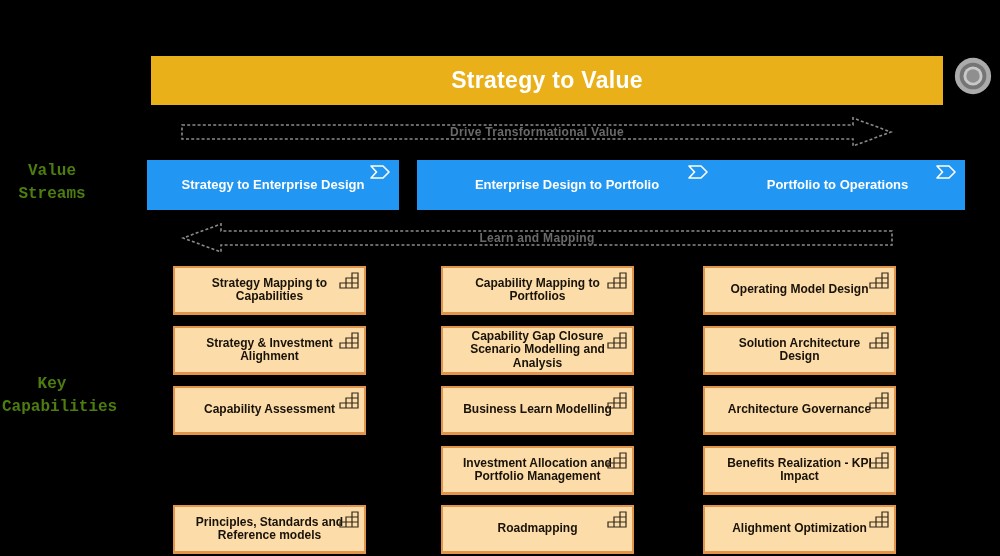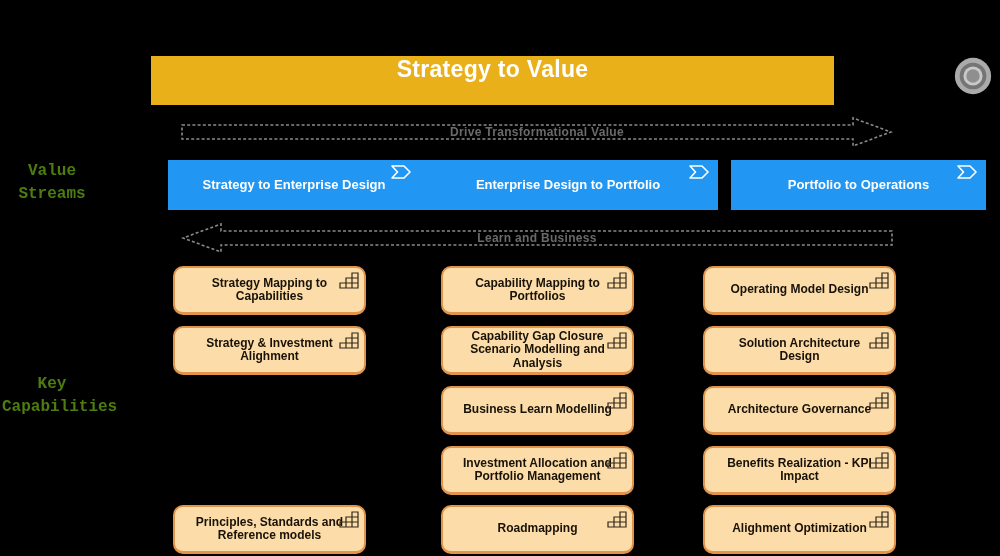--- a/index.html
+++ b/index.html
@@ -2,59 +2,58 @@
 <html><head>
 <meta charset="utf-8">
 <style>
   html,body{margin:0;padding:0;background:#000;}
   .stage{
     position:relative;width:1000px;height:556px;background:#000;overflow:hidden;
     font-family:"Liberation Sans","DejaVu Sans",sans-serif;
   }
   
   .banner{
-    position:absolute;left:151px;top:56px;width:683px;height:49px;
-    background:#E9B01A;display:flex;align-items:flex-start;justify-content:center;
+    position:absolute;left:151px;top:56px;width:792px;height:49px;
+    background:#E9B01A;display:flex;align-items:center;justify-content:center;
   }
   .banner .title{color:#fff;font-size:23px;font-weight:bold;letter-spacing:.3px;}
   
   .target{position:absolute;left:952px;top:55px;}
   
   .arrow-wrap{position:absolute;left:181px;width:712px;text-align:right;}
   .arrow-wrap.fwd{top:116px;height:32px;}
   .arrow-wrap.bwd{top:223px;height:30px;}
   .arrow-wrap svg{position:absolute;left:0;top:0;}
   .arrow-label{
     position:absolute;left:0;top:0;width:100%;height:100%;
     display:flex;align-items:center;justify-content:center;
     color:#6a6a6a;font-size:12px;font-weight:bold;letter-spacing:.3px;
   }
   
   .stream{
     position:absolute;top:160px;height:50px;background:#2196F3;
     display:flex;align-items:center;justify-content:center;text-align:center;
     color:#fff;font-size:13px;font-weight:bold;line-height:1.25;padding:0 30px;
     box-sizing:border-box;
-    margin-left:21px;
   }
   .stream .vs-icon{position:absolute;top:5px;right:9px;}
   .stream.s1{left:147px;width:252px;}
-  .stream.s2{left:397px;width:300px;}
+  .stream.s2{left:417px;width:300px;}
   .stream.s3{left:710px;width:255px;}
   
   .side-label{
     position:absolute;left:2px;width:100px;text-align:center;
     color:#4d7c0f;font-size:16px;font-weight:bold;line-height:1.45;font-family:Liberation Mono, monospace;
   }
   .side-label.vs{top:160px;}
   .side-label.kc{top:373px;}
   
   .cap{
     position:absolute;width:193px;height:49px;box-sizing:border-box;
-    background:#FCDCA8;border:2px solid #E1944A;border-bottom-width:3px;border-radius:10px;
+    background:#FCDCA8;border:2px solid #E1944A;border-bottom-width:3px;border-radius:0;
     display:flex;align-items:center;justify-content:center;text-align:center;
     color:#181208;font-size:12px;font-weight:bold;line-height:1.12;padding:2px 14px;
   }
   .cap .cap-icon{position:absolute;top:4px;right:5px;}
   .c1{left:173px;} .c2{left:441px;} .c3{left:703px;}
   .r1{top:266px;} .r2{top:326px;} .r3{top:386px;} .r4{top:446px;} .r5{top:505px;}
 </style>
 </head>
 <body>
 
@@ -102,38 +101,44 @@
         <polygon points="1,1 13,1 19,7 13,13 1,13 6.5,7" fill="none" stroke="#fff" stroke-width="1.6" stroke-linejoin="round"></polygon>
       </svg>
     </span>
     <span>Portfolio to Operations</span>
   </div>
 
   <div class="arrow-wrap bwd">
     <svg width="712" height="30" viewBox="0 0 712 30">
       <path d="M711 8 H40 V1 L2 15 L40 29 V22 H711 Z" fill="none" stroke="#8a8a8a" stroke-width="1.6" stroke-dasharray="3 2.2"></path>
     </svg>
-    <div class="arrow-label">Learn and Business</div>
+    <div class="arrow-label">Learn and Mapping</div>
   </div>
 
   <div class="side-label vs">Value Streams</div>
   <div class="side-label kc">Key Capabilities</div>
 
   <div class="cap c1 r1">
     <span class="cap-icon"><svg width="20" height="17" viewBox="0 0 20 17">
           <path d="M13 1 H19 V16 H1 V11 H7 V6 H13 Z M13 6 V16 M7 11 V16 M13 6 H19 M7 11 H19" fill="none" stroke="#33281a" stroke-width="1.2"></path>
         </svg></span>
     <span>Strategy Mapping to Capabilities</span>
   </div>
   <div class="cap c1 r2">
     <span class="cap-icon"><svg width="20" height="17" viewBox="0 0 20 17">
           <path d="M13 1 H19 V16 H1 V11 H7 V6 H13 Z M13 6 V16 M7 11 V16 M13 6 H19 M7 11 H19" fill="none" stroke="#33281a" stroke-width="1.2"></path>
         </svg></span>
     <span>Strategy &amp; Investment Alighment</span>
   </div>
+  <div class="cap c1 r3">
+    <span class="cap-icon"><svg width="20" height="17" viewBox="0 0 20 17">
+          <path d="M13 1 H19 V16 H1 V11 H7 V6 H13 Z M13 6 V16 M7 11 V16 M13 6 H19 M7 11 H19" fill="none" stroke="#33281a" stroke-width="1.2"></path>
+        </svg></span>
+    <span>Capability Assessment</span>
+  </div>
   <div class="cap c1 r5">
     <span class="cap-icon"><svg width="20" height="17" viewBox="0 0 20 17">
           <path d="M13 1 H19 V16 H1 V11 H7 V6 H13 Z M13 6 V16 M7 11 V16 M13 6 H19 M7 11 H19" fill="none" stroke="#33281a" stroke-width="1.2"></path>
         </svg></span>
     <span>Principles, Standards and Reference models</span>
   </div>
 
   <div class="cap c2 r1">
     <span class="cap-icon"><svg width="20" height="17" viewBox="0 0 20 17">
           <path d="M13 1 H19 V16 H1 V11 H7 V6 H13 Z M13 6 V16 M7 11 V16 M13 6 H19 M7 11 H19" fill="none" stroke="#33281a" stroke-width="1.2"></path>

